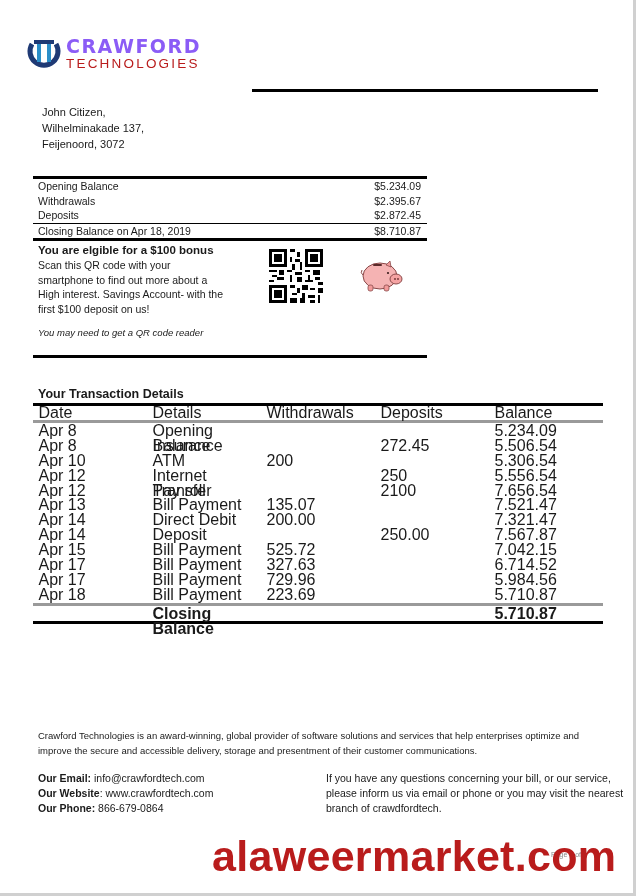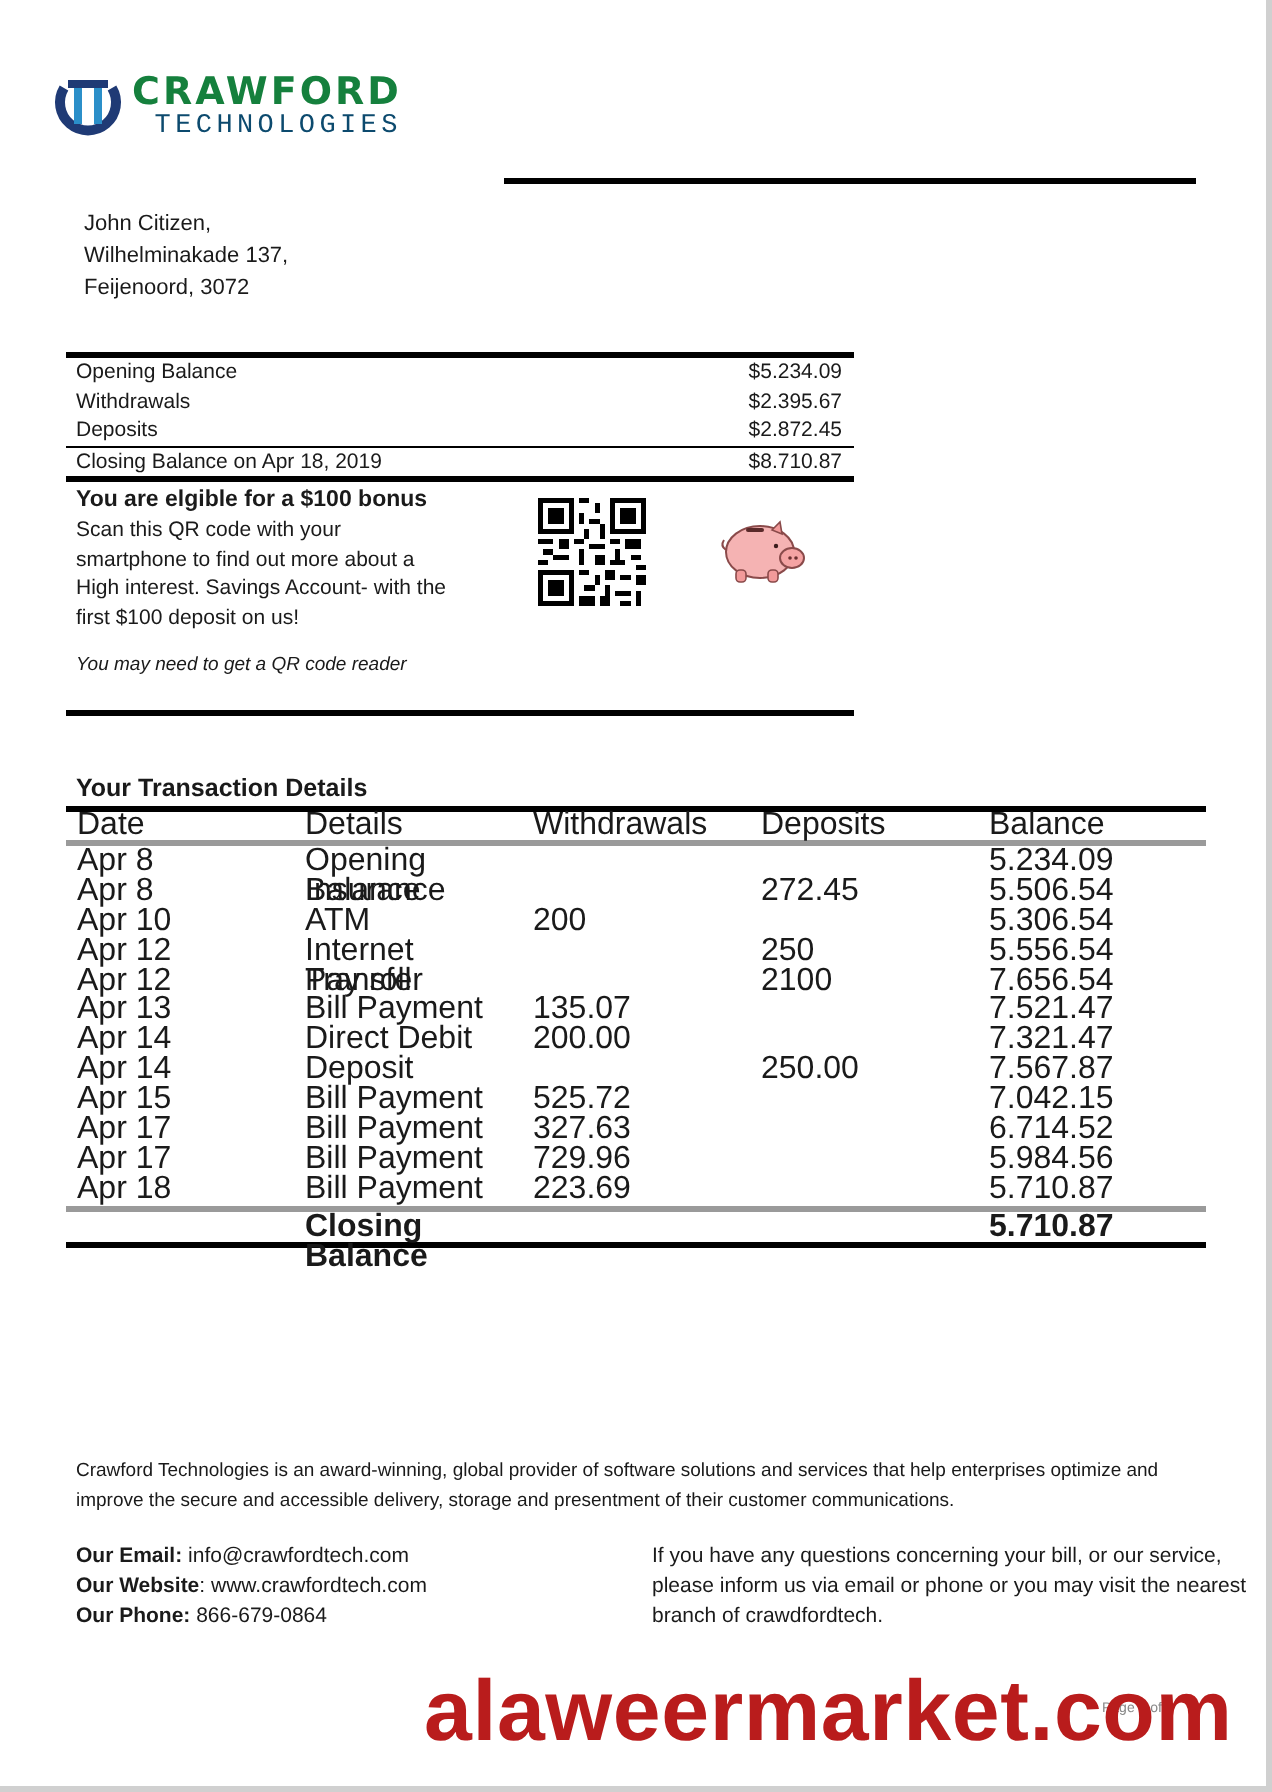--- a/index.html
+++ b/index.html
@@ -7,22 +7,22 @@
     width: 636px; height: 896px; background: #ffffff; position: relative; overflow: hidden;
     font-family: "Liberation Sans", "DejaVu Sans", sans-serif; color: #1a1a1a;
   }
   .page-edge { position: absolute; right: 0; top: 0; width: 3px; height: 896px; background: #d0d0d0; }
   .page-edge-bottom { position: absolute; left: 0; bottom: 0; width: 636px; height: 3px; background: #d0d0d0; }
 
   
   .logo { position: absolute; left: 26px; top: 36px; display: flex; align-items: center; }
   .logo svg { width: 36px; height: 36px; }
   .logo-text { margin-left: 4px; line-height: 1; }
-  .logo-top { font-family: "DejaVu Sans", sans-serif; font-weight: bold; font-size: 19px; color: #15803d; letter-spacing: 1.5px; }
-  .logo-bottom { font-family: Liberation Mono, monospace; font-size: 13.5px; color: #0c4a6e; letter-spacing: 2.2px; margin-top: 1px; text-align: right; }
+  .logo-top { font-family: "DejaVu Sans", sans-serif; font-weight: bold; font-size: 19px; color: #8b5cf6; letter-spacing: 1.5px; }
+  .logo-bottom { font-family: Liberation Sans, sans-serif; font-size: 13.5px; color: #b91c1c; letter-spacing: 2.2px; margin-top: 1px; }
 
   .top-rule { position: absolute; left: 252px; top: 89px; width: 346px; height: 3px; background: #000; }
 
   .address { position: absolute; left: 42px; top: 104px; font-size: 11px; line-height: 16px; }
 
   
   .summary { position: absolute; left: 33px; top: 176px; width: 394px; }
   .summary .thick { height: 3px; background: #000; }
   .sum-row { display: flex; justify-content: space-between; font-size: 10.5px; height: 14.5px; line-height: 14.5px; padding: 0 6px 0 5px; }
   .sum-sep { height: 1px; background: #000; }

